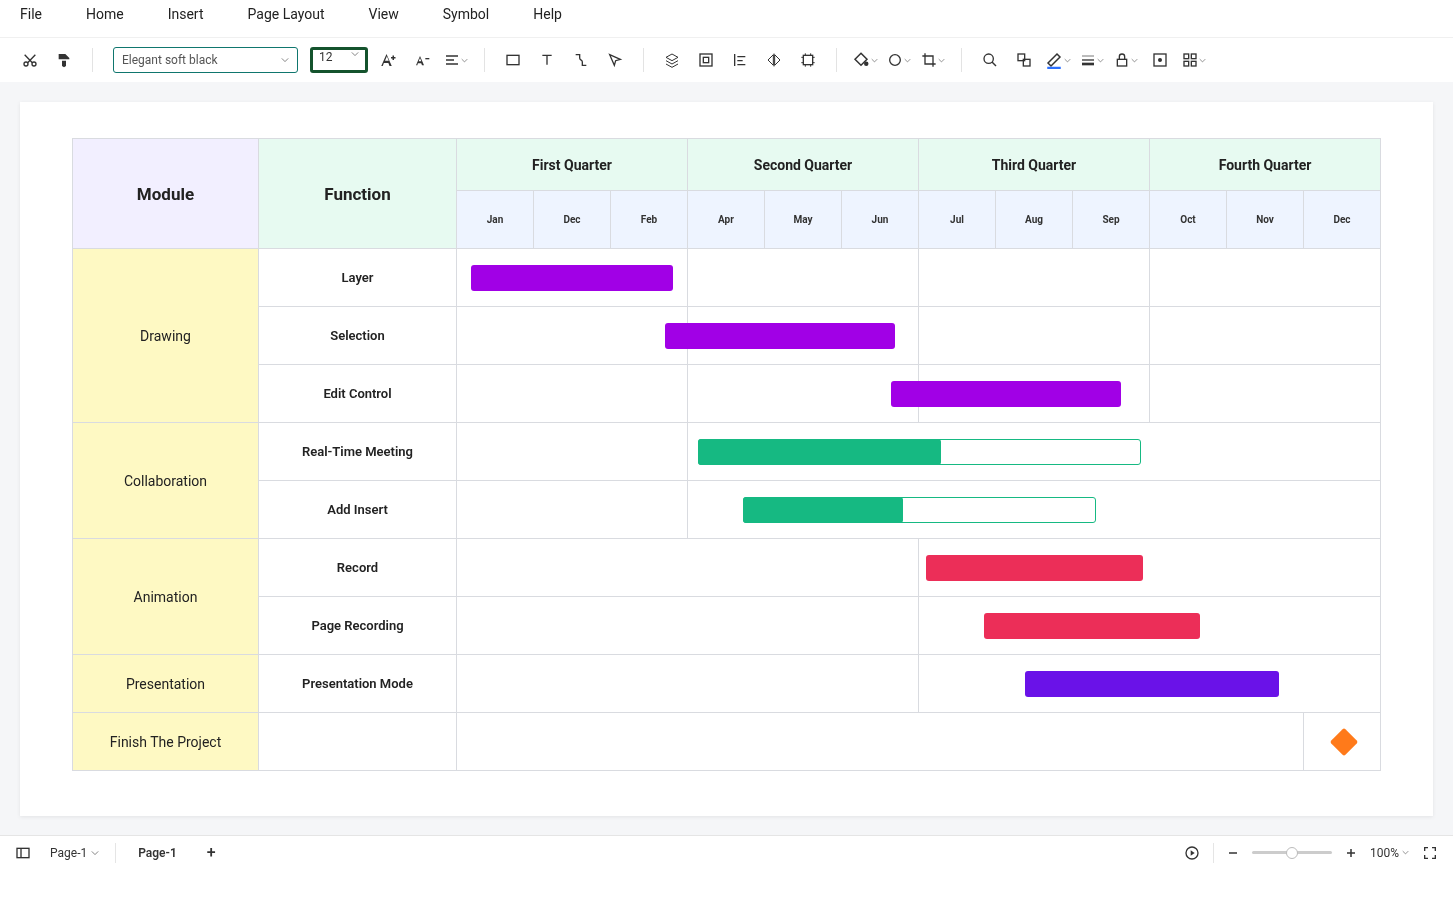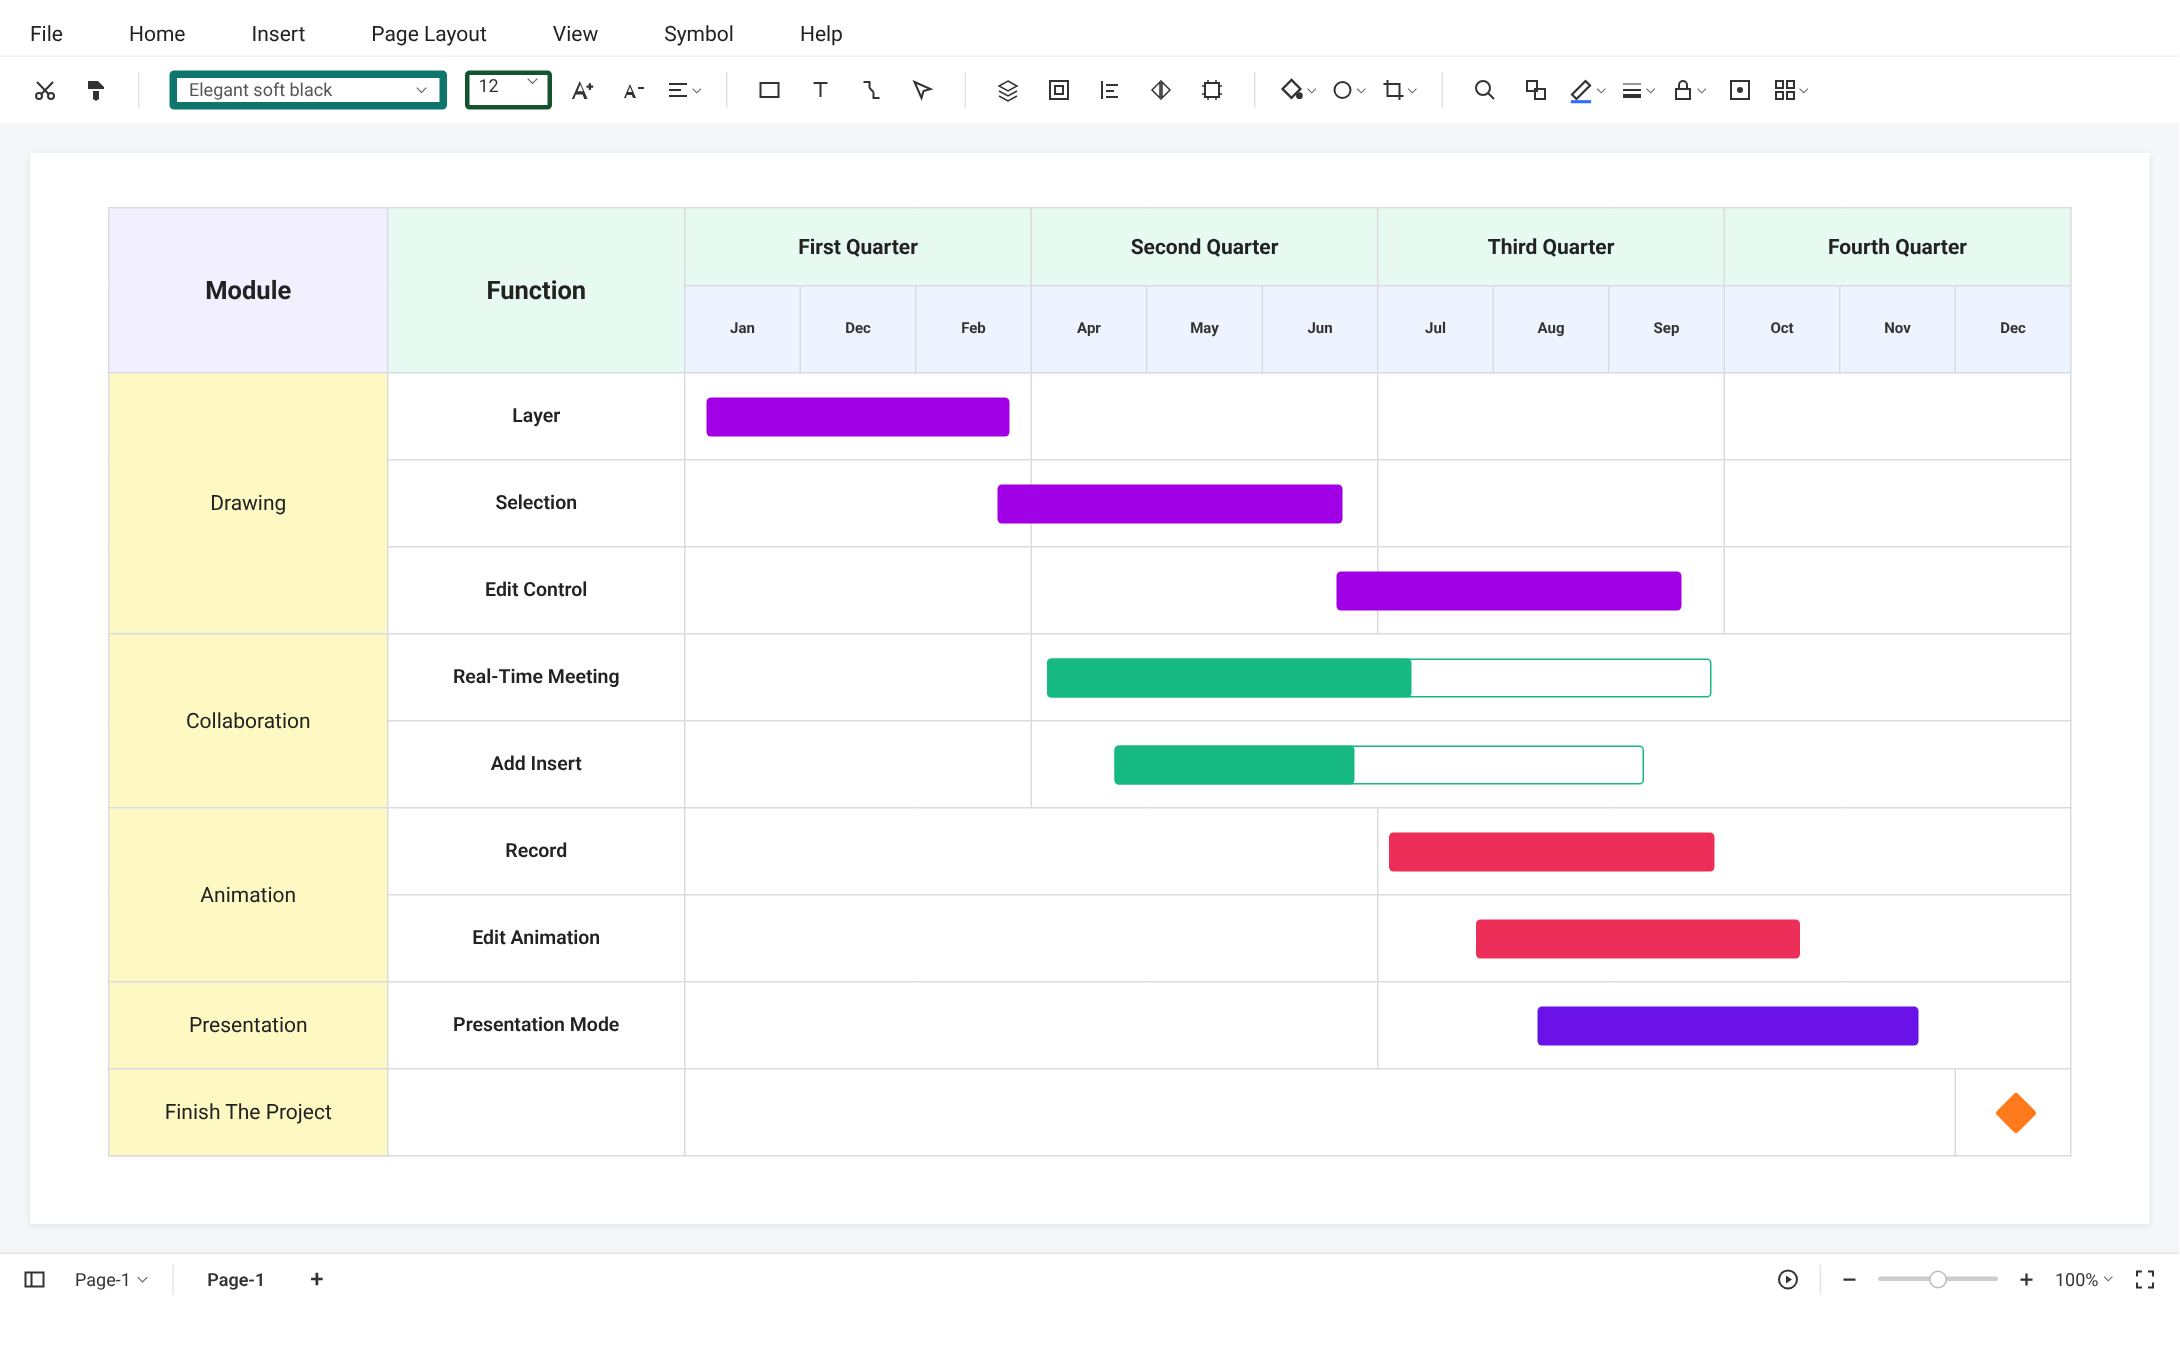--- a/index.html
+++ b/index.html
@@ -7,21 +7,21 @@
     font-family: -apple-system, BlinkMacSystemFont, "Segoe UI", Roboto, Arial, sans-serif;
     background: #fff;
     width: 1453px;
     height: 904px;
     overflow: hidden;
     position: relative;
   }
   
   .menubar {
     display: flex;
-    align-items: flex-end;
+    align-items: flex-start;
     height: 38px;
     padding: 0 8px;
     border-bottom: 1px solid #f0f0f0;
     gap: 20px;
   }
   .menubar-item {
     font-size: 14px;
     color: #222;
     padding: 6px 12px;
     cursor: pointer;
@@ -44,21 +44,21 @@
     cursor: pointer;
     color: #333;
   }
   .tb-btn svg { display:block; }
   .dd-caret {
     margin-left:1px;
   }
   .font-select {
     width: 185px;
     height: 26px;
-    border: 5px solid #0f766e;
+    border: 1px solid #0f766e;
     border-radius: 3px;
     display: flex;
     align-items: center;
     padding: 0 8px;
     font-size: 12px;
     color: #555;
     justify-content: space-between;
     cursor: pointer;
     margin-left: 6px;
   }
@@ -513,21 +513,21 @@
 
         <tr>
           <td class="module-cell" rowspan="2">Animation</td>
           <td class="func-cell">Record</td>
           <td class="bar-cell" colspan="6"></td>
           <td class="bar-cell" colspan="6" style="position:relative">
             <div class="bar red" style="left:1.5%;width:47%;"></div>
           </td>
         </tr>
         <tr>
-          <td class="func-cell">Edit Animation</td>
+          <td class="func-cell">Page Recording</td>
           <td class="bar-cell" colspan="6"></td>
           <td class="bar-cell" colspan="6" style="position:relative">
             <div class="bar red" style="left:14%;width:47%;"></div>
           </td>
         </tr>
 
         <tr>
           <td class="module-cell">Presentation</td>
           <td class="func-cell">Presentation Mode</td>
           <td class="bar-cell" colspan="6"></td>

